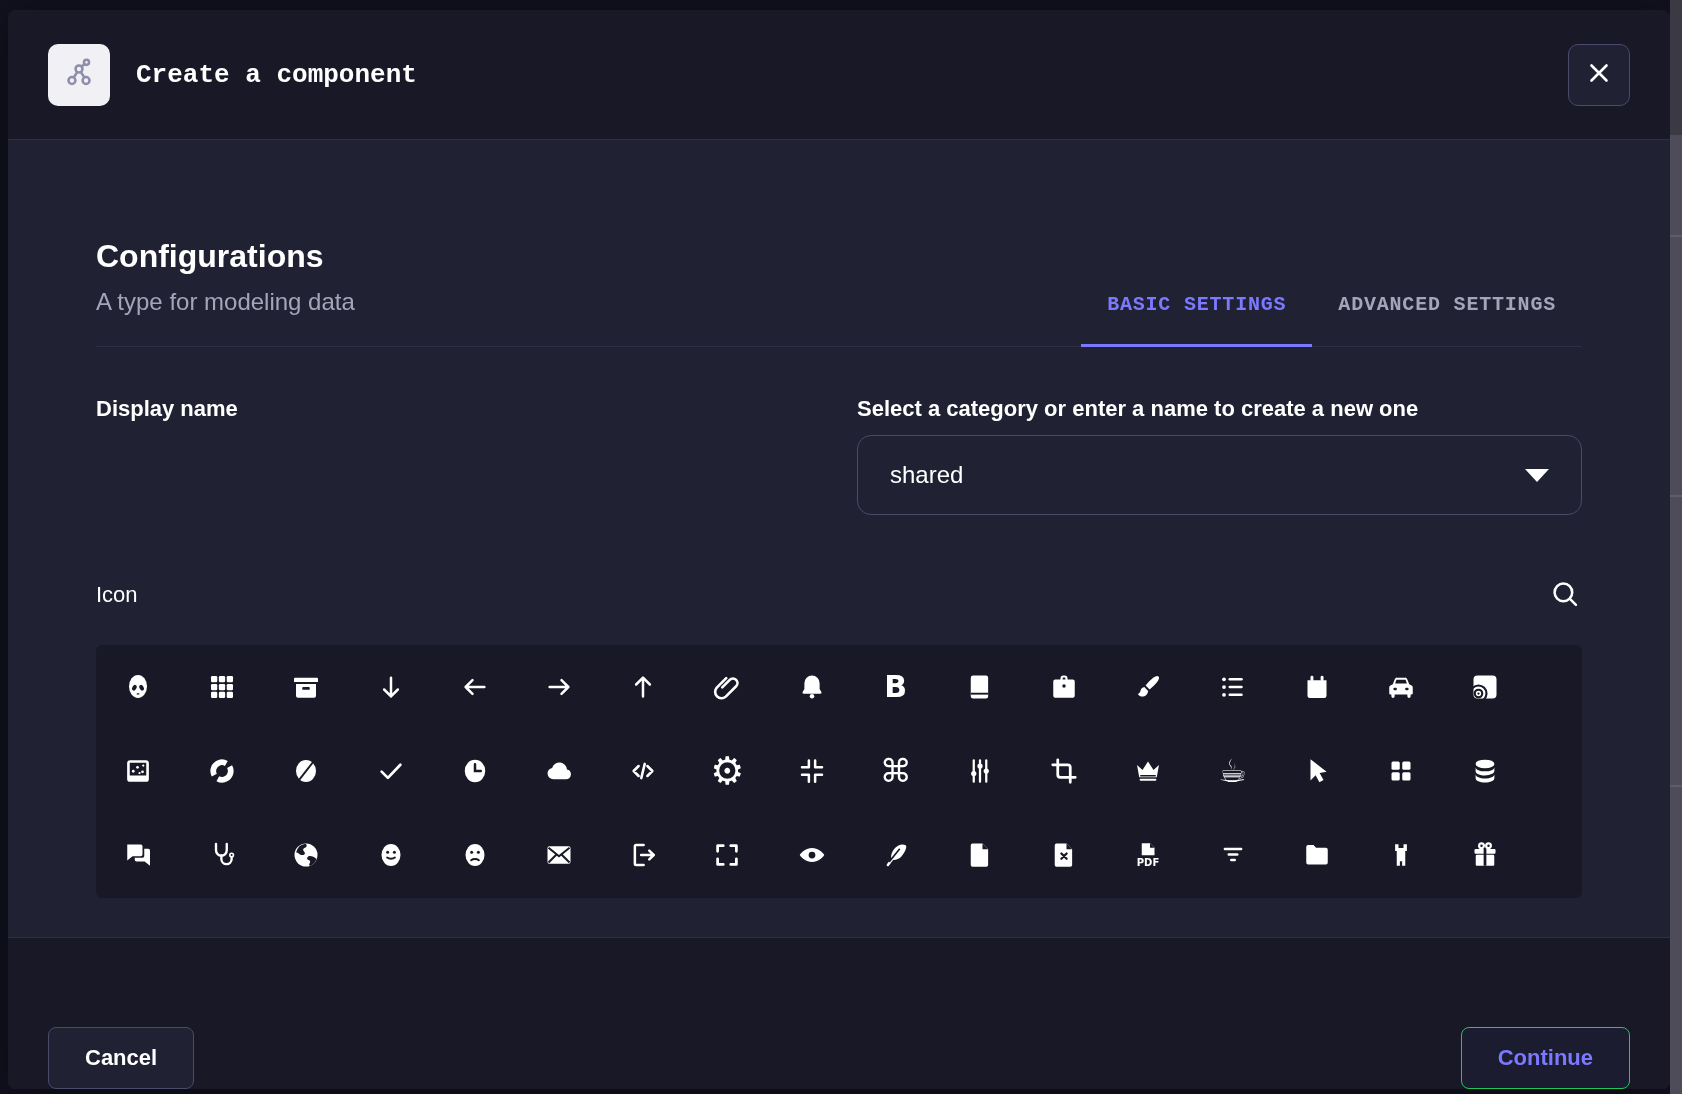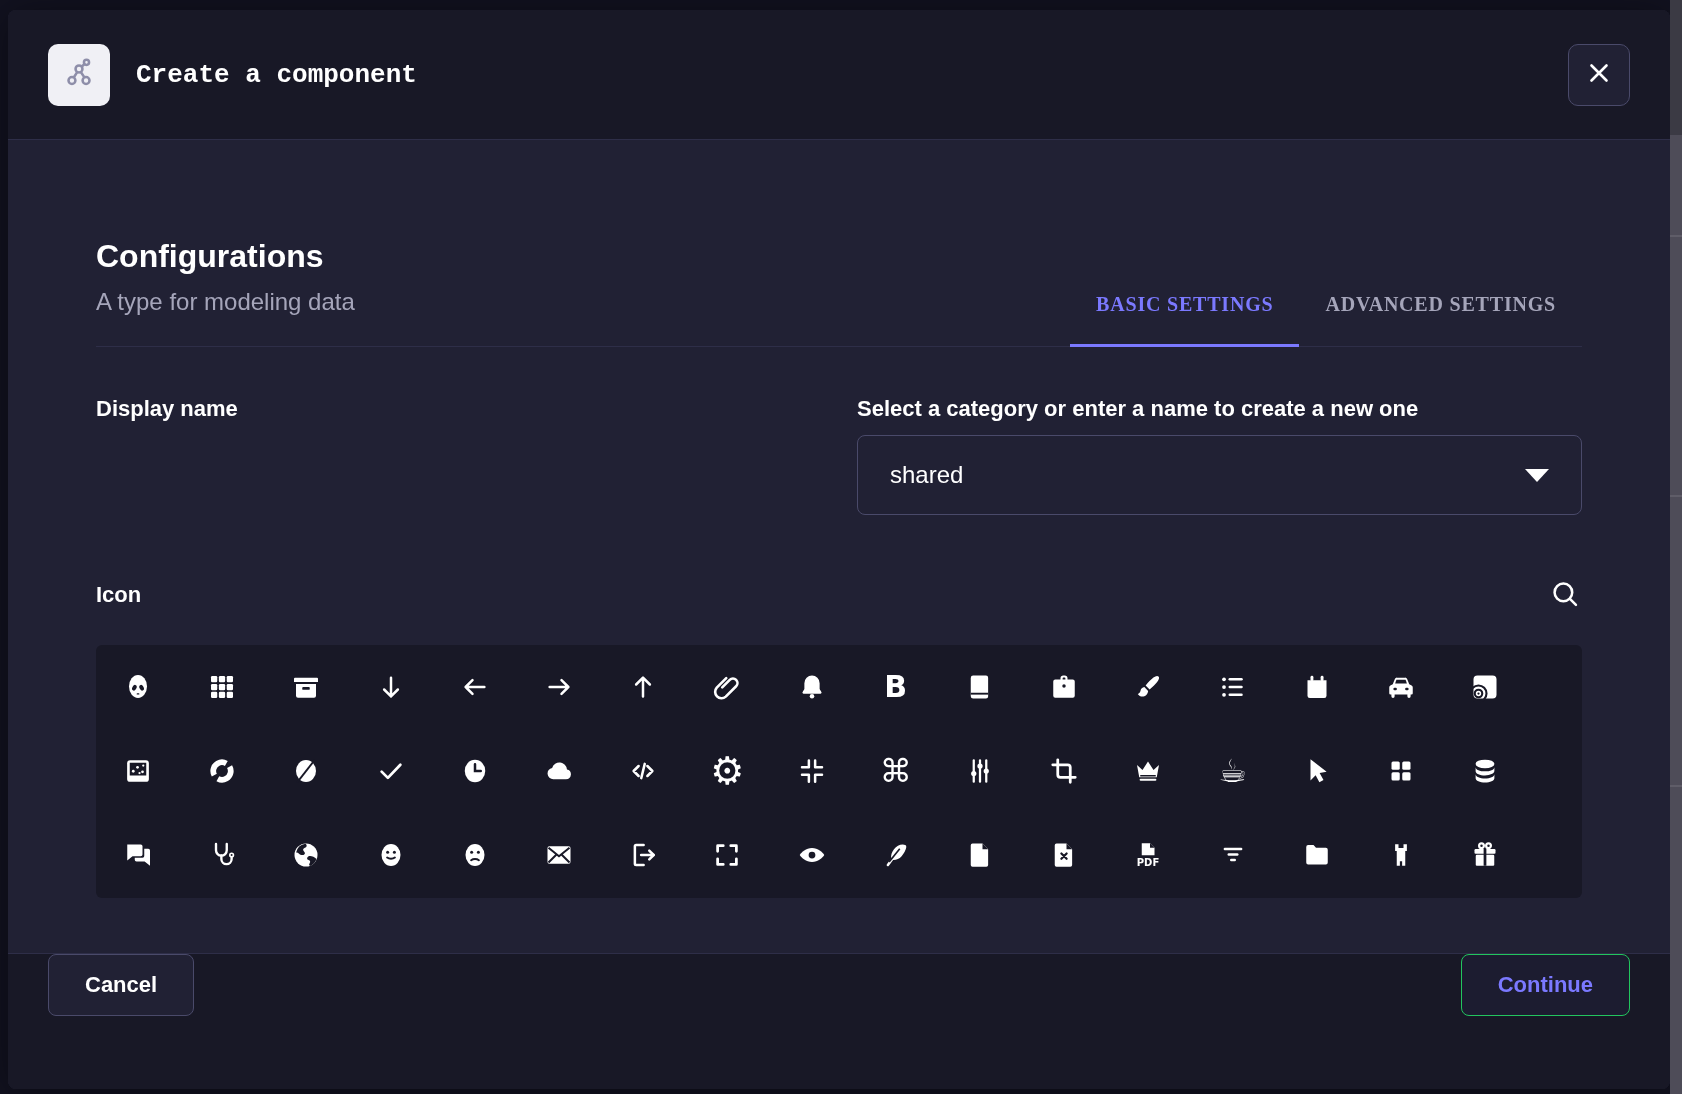--- a/index.html
+++ b/index.html
@@ -37,60 +37,60 @@
   .section-header{
     display:flex;justify-content:space-between;align-items:flex-end;
     border-bottom:1px solid #2e2e48;margin-top:76px;
   }
   .section-titles h1{margin:0;font-size:32px;line-height:44px;color:#ffffff;font-weight:bold;}
   .section-titles p{margin:8px 0 28px;font-size:24px;line-height:32px;color:#a5a5ba;}
   .tabs{display:flex;}
   .tab{
     padding:0 26px 30px;font-size:20px;font-weight:bold;letter-spacing:.8px;
     color:#a5a5ba;position:relative;background:none;border:none;cursor:pointer;
-    font-family:Liberation Serif, serif;
+    font-family:Liberation Mono, monospace;
   }
   .tab.active{color:#7b79ff;}
   .tab.active::after{
     content:"";position:absolute;left:0;right:0;bottom:-1px;height:3px;background:#7b79ff;
   }
   .form-row{display:flex;gap:36px;margin-top:48px;}
   .field{flex:1;min-width:0;}
   .field-label{display:block;font-size:22px;font-weight:bold;color:#ffffff;line-height:28px;margin-bottom:12px;}
   .text-input{
     width:100%;height:80px;box-sizing:border-box;border:1px solid #4a4a6a;border-radius:6px;
     background:transparent;color:#ffffff;font-size:24px;padding:0 32px;font-family:inherit;outline:none;
   }
   .select-box{
-    width:100%;height:80px;box-sizing:border-box;border:1px solid #4a4a6a;border-radius:8px;
+    width:100%;height:80px;box-sizing:border-box;border:1px solid #4a4a6a;border-radius:14px;
     background:transparent;color:#ffffff;font-size:24px;padding:0 70px 0 32px;
     display:flex;align-items:center;position:relative;cursor:pointer;
   }
   .select-caret{position:absolute;right:32px;top:33px;width:0;height:0;
     border-left:12px solid transparent;border-right:12px solid transparent;border-top:13px solid #ffffff;}
   .icon-row{margin-top:64px;display:flex;justify-content:space-between;align-items:center;height:32px;}
-  .icon-label{font-size:22px;font-weight:bold;color:#ffffff;}
+  .icon-label{font-size:22px;font-weight:normal;color:#ffffff;}
   .search-btn{background:none;border:none;padding:0;cursor:pointer;width:34px;height:34px;
     display:flex;align-items:center;justify-content:center;}
   .icon-grid{
     margin-top:34px;height:253px;background:#181826;border-radius:6px;
     display:grid;grid-template-columns:repeat(17,84.2px);grid-auto-rows:84px;
     align-items:center;justify-items:center;overflow:hidden;
   }
   .icon-cell{
     width:62px;height:62px;display:flex;align-items:center;justify-content:center;
     background:none;border:none;cursor:pointer;padding:0;border-radius:6px;
   }
   .icon-cell span{display:flex;align-items:center;justify-content:center;}
   .uglyph{color:#ffffff;font-family:"DejaVu Sans",sans-serif;line-height:1;}
   
   .modal-footer{
-    position:absolute;bottom:0;left:0;right:0;height:136px;box-sizing:border-box;
+    position:absolute;bottom:0;left:0;right:0;height:152px;box-sizing:border-box;
     background:#181826;border-top:1px solid #2e2e48;border-radius:0 0 8px 8px;
-    display:flex;align-items:flex-start;justify-content:space-between;padding:0 40px;
+    display:flex;align-items:flex-end;justify-content:space-between;padding:0 40px;
   }
   .btn{height:62px;border-radius:8px;font-size:22px;font-weight:bold;padding:0 36px;
     cursor:pointer;font-family:inherit;}
   .btn-cancel{background:#212134;border:1px solid #4a4a6a;color:#ffffff;}
   .btn-continue{background:#1c1c30;border:1px solid #22c55e;color:#7b79ff;}
   
   .bg-scrollbar{position:absolute;right:0;top:0;width:12px;height:1094px;background:#4e4c58;}
   .bg-scrollbar .seg-dark{position:absolute;top:0;left:0;right:0;height:135px;background:#3b3a44;}
   .bg-scrollbar .hairline{position:absolute;left:0;right:0;height:2px;background:#5f5d68;}
 </style>

